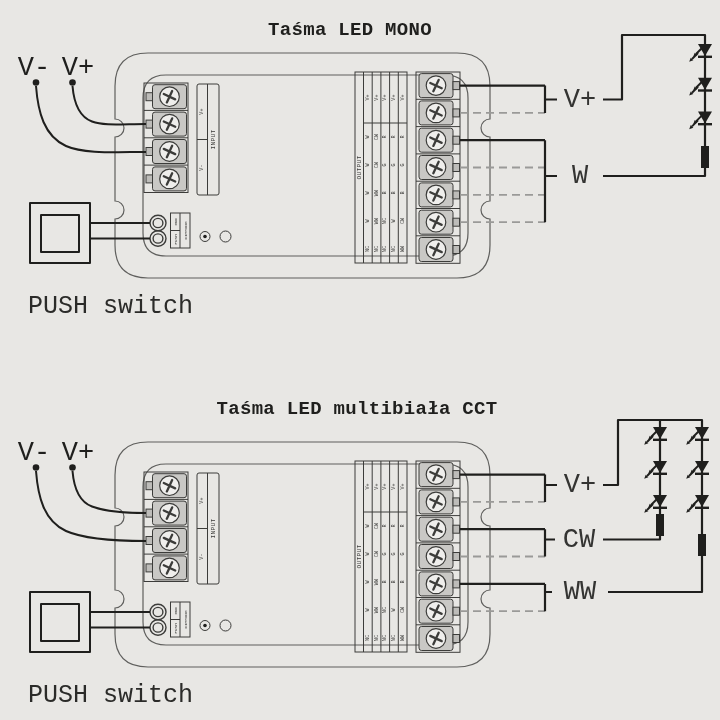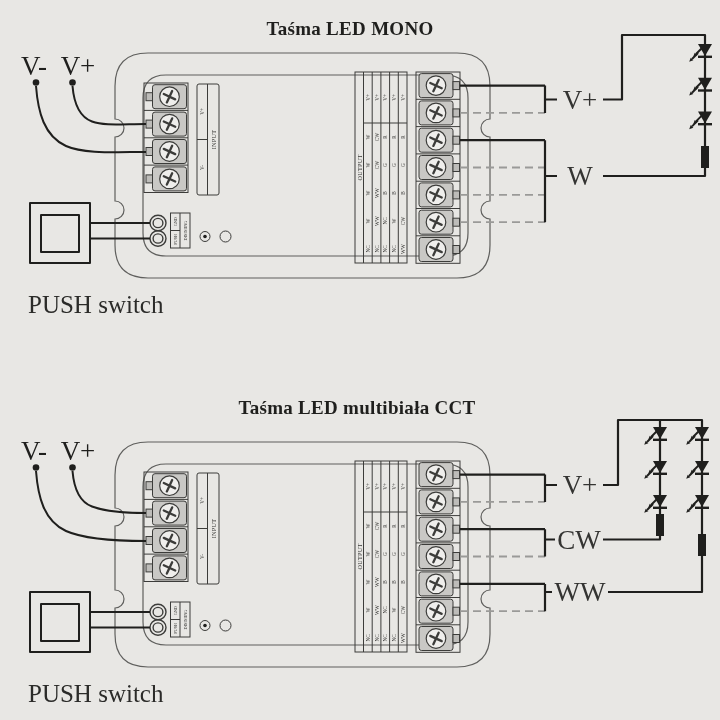--- a/index.html
+++ b/index.html
@@ -1,20 +1,20 @@
 <!DOCTYPE html>
 <html style="--bg: #e8e7e4; --ink: #1f1f1d; --dash: #9a9a98; --case: #5f5f5d;"><head>
 <meta charset="utf-8">
 <style>
   :root{
     --bg:#e8e7e4; --ink:#1f1f1d; --dash:#9a9a98; --case:#5f5f5d; --hw:#3c3c3a; --plate:#c9c8c5; --scrface:#efeeec;
   }
   html,body{margin:0;padding:0;background:var(--bg);}
   .stage{position:relative;width:720px;height:720px;background:var(--bg);overflow:hidden;
-         font-family:Liberation Serif, serif;}
+         font-family:Liberation Mono, monospace;}
   svg{display:block}
   
   .caseln{fill:none;stroke:var(--case);stroke-width:1.2;}
   .hwln{fill:none;stroke:var(--hw);stroke-width:1;}
   .plate{fill:var(--plate);stroke:var(--hw);stroke-width:1;}
   .tab{fill:#bdbcb9;stroke:var(--hw);stroke-width:1;}
   .scr{fill:var(--scrface);stroke:var(--hw);stroke-width:1.2;}
   .cross{fill:none;stroke:var(--hw);stroke-width:2.3;stroke-linecap:round;}
   .wire{fill:none;stroke:var(--ink);stroke-width:2.2;stroke-linejoin:round;}
   .wire-thin{fill:none;stroke:var(--ink);stroke-width:2;stroke-linejoin:round;}

